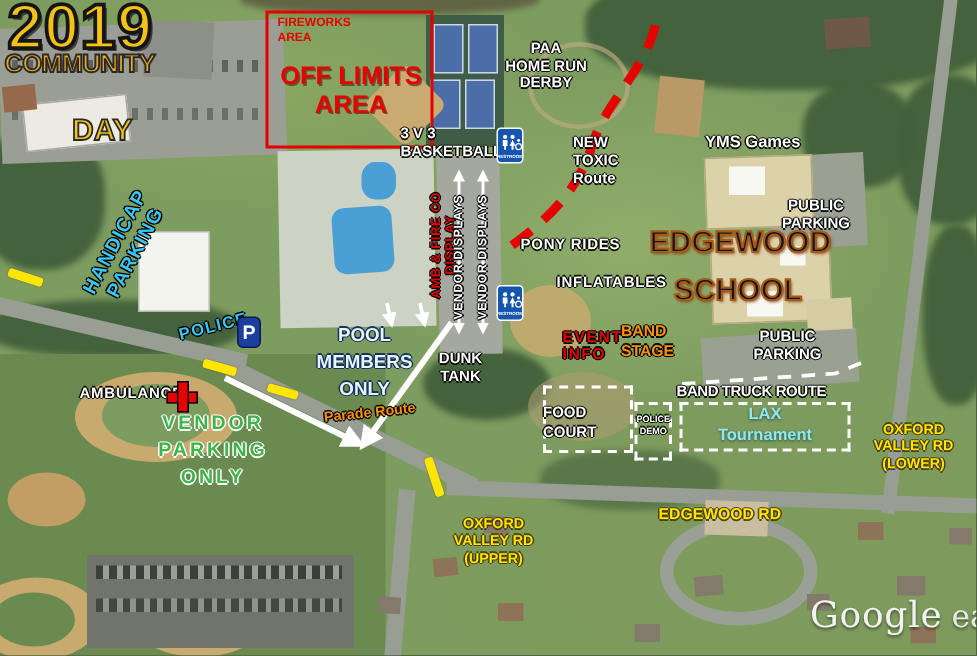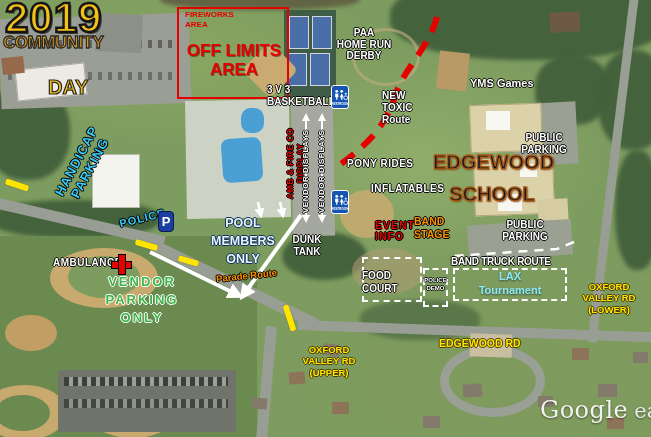--- a/index.html
+++ b/index.html
@@ -102,21 +102,21 @@
   .lbl{position:absolute;font-weight:bold;white-space:pre-line;line-height:1.15;z-index:6;}
   .oW{color:#fff;text-shadow:-1px 0 0 rgba(0,0,0,.9),1px 0 0 rgba(0,0,0,.9),0 -1px 0 rgba(0,0,0,.9),0 1px 0 rgba(0,0,0,.9);}
   .oY{color:var(--label-yellow);text-shadow:-1px 0 0 rgba(70,55,0,.9),1px 0 0 rgba(70,55,0,.9),0 -1px 0 rgba(70,55,0,.9),0 1px 0 rgba(70,55,0,.9);}
   .oK{text-shadow:-1px 0 0 #000,1px 0 0 #000,0 -1px 0 #000,0 1px 0 #000;}
   #t-year{left:5px;top:-6px;font-size:42px;letter-spacing:1px;color:var(--label-gold);-webkit-text-stroke:2.5px #151515;text-shadow:2px 2px 0 rgba(40,40,40,.8);}
   #t-comm{left:3px;top:33px;font-size:17px;letter-spacing:-.5px;color:var(--title-orange);-webkit-text-stroke:1.3px #2a2a2a;}
   #t-day{left:48px;top:56px;font-size:20px;color:var(--label-gold);margin-top:20px;-webkit-text-stroke:1.2px #2a2a2a;}
   #l-fireworks{left:185px;top:10px;font-size:8px;color:var(--label-red);line-height:1.2;}
   #l-offlimits{left:178px;top:42px;width:112px;text-align:center;font-size:17px;color:var(--label-red);line-height:1.1;text-shadow:1px 1px 0 rgba(60,0,0,.5);}
   #l-paa{left:320px;top:27px;width:88px;text-align:center;font-size:10px;}
-  #l-yms{left:470px;top:77px;font-size:11px;}
+  #l-yms{left:470px;top:89px;font-size:11px;}
   #l-newtoxic{left:382px;top:90px;font-size:10px;line-height:1.2;}
   #l-bball{left:267px;top:84px;width:64px;font-size:10px;}
   #l-pony{left:347px;top:158px;font-size:10px;letter-spacing:.5px;}
   #l-infl{left:371px;top:183px;font-size:10px;letter-spacing:.5px;}
   #l-school{left:433px;top:146px;width:118px;text-align:center;font-size:20px;line-height:1.6;color:#0f172a;-webkit-text-stroke:1.4px var(--school-outline);text-shadow:1px 1px 2px rgba(120,60,10,.8);}
   #l-ppu{left:512px;top:132px;width:64px;text-align:center;font-size:10px;}
   #l-ppl{left:496px;top:219px;width:58px;text-align:center;font-size:10px;}
   #l-event{left:375px;top:220px;font-size:10.5px;letter-spacing:1px;color:var(--label-red);line-height:1.05;}
   #l-bandstage{left:414px;top:215px;font-size:10.5px;color:var(--label-orange);line-height:1.2;}
   #l-ambfire{left:286px;top:112px;height:103px;font-size:8.5px;color:var(--label-red);}

